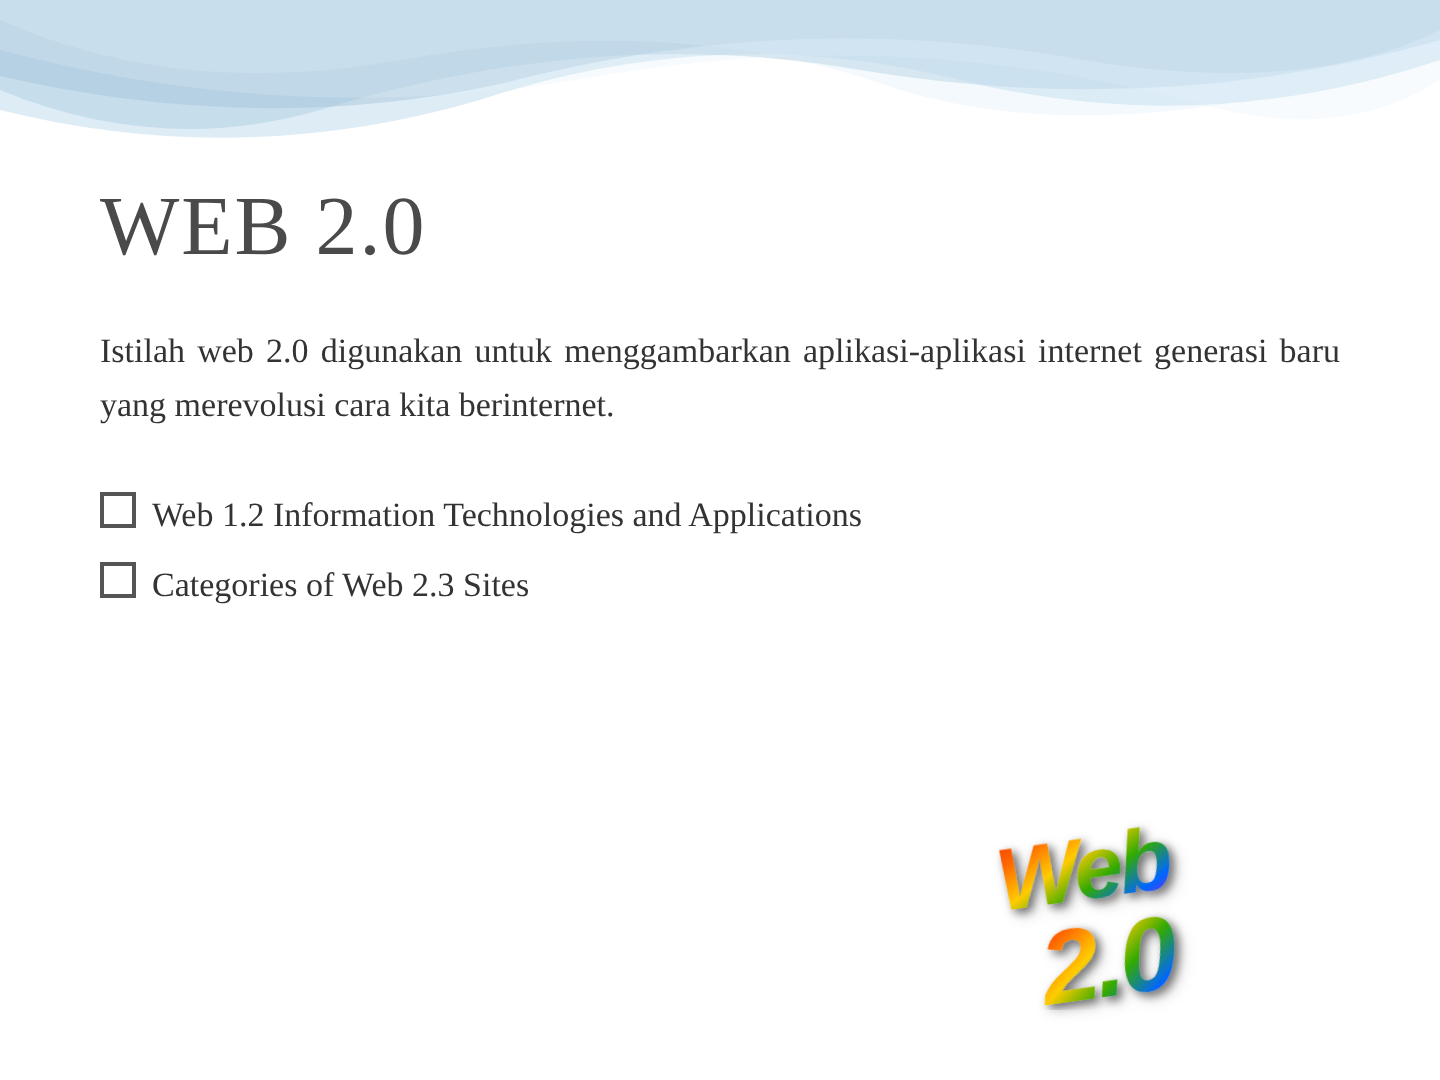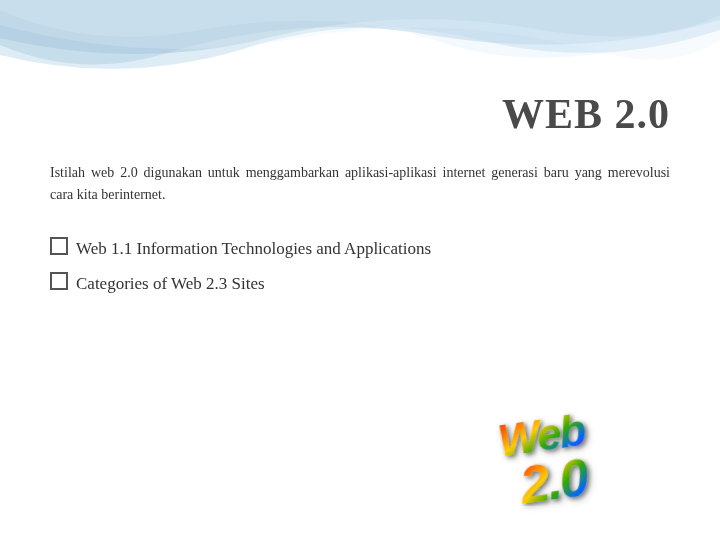--- a/index.html
+++ b/index.html
@@ -25,30 +25,30 @@
 
     .content-area {
       position: absolute;
       top: 90px;
       left: 50px;
       right: 50px;
       bottom: 20px;
     }
 
     .page-title {
-      text-align: right;
+      text-align: left;
       font-size: 42px;
-      font-weight: bold;
+      font-weight: normal;
       color: #4a4a4a;
       margin-bottom: 24px;
       letter-spacing: 1px;
     }
 
     .intro-text {
-      font-size: 14px;
+      font-size: 17px;
       color: #333;
       line-height: 1.6;
       text-align: justify;
       margin-bottom: 28px;
     }
 
     .bullet-items {
       font-size: 17px;
       color: #333;
       line-height: 1.7;
@@ -127,21 +127,21 @@
 <div class="content-area">
 
   <h1 class="page-title">WEB 2.0</h1>
 
   <p class="intro-text">Istilah web 2.0 digunakan untuk menggambarkan aplikasi-aplikasi internet generasi baru yang merevolusi cara kita berinternet.</p>
 
   <div class="bullet-items">
 
     <div class="bullet-item">
       <span class="bullet-checkbox"></span>
-      <span class="bullet-text">Web  1.1   Information   Technologies   and Applications</span>
+      <span class="bullet-text">Web  1.2   Information   Technologies   and Applications</span>
     </div>
 
     <div class="bullet-item">
       <span class="bullet-checkbox"></span>
       <span class="bullet-text">Categories of Web 2.3 Sites</span>
     </div>
 
   </div>
 
 </div>

